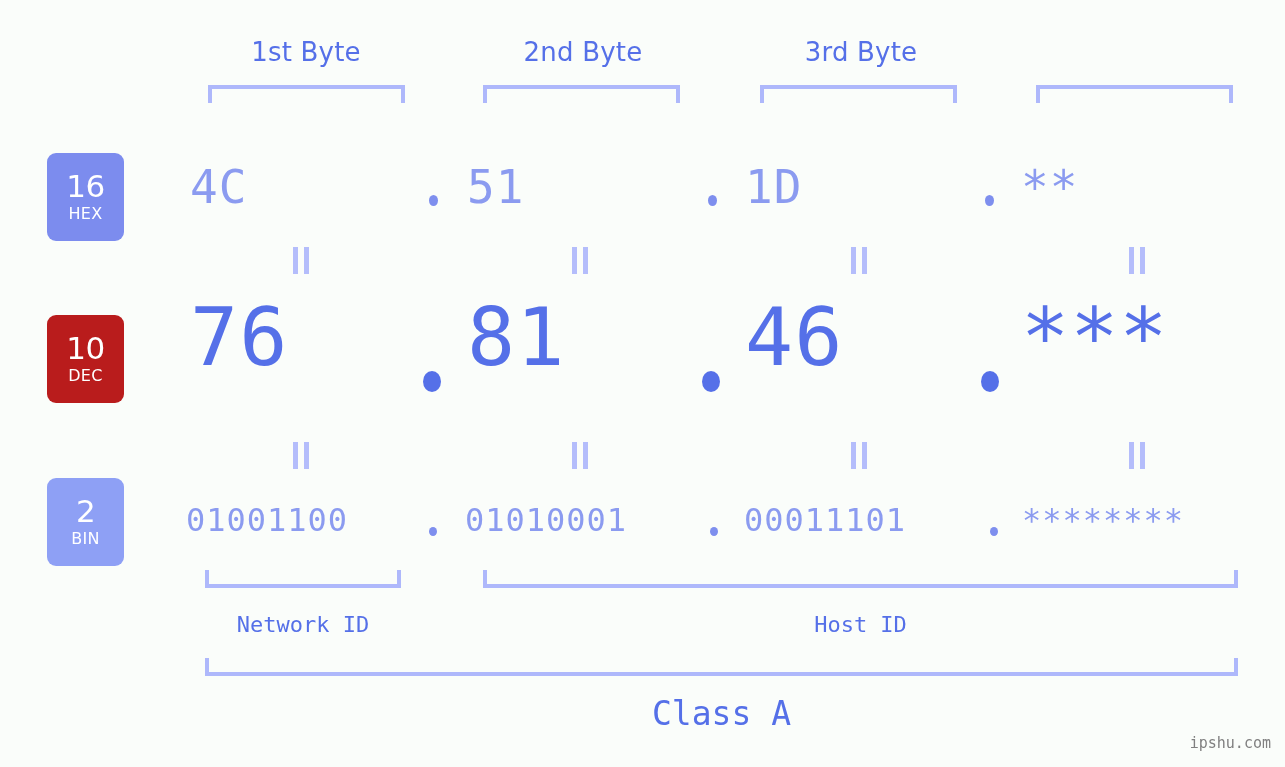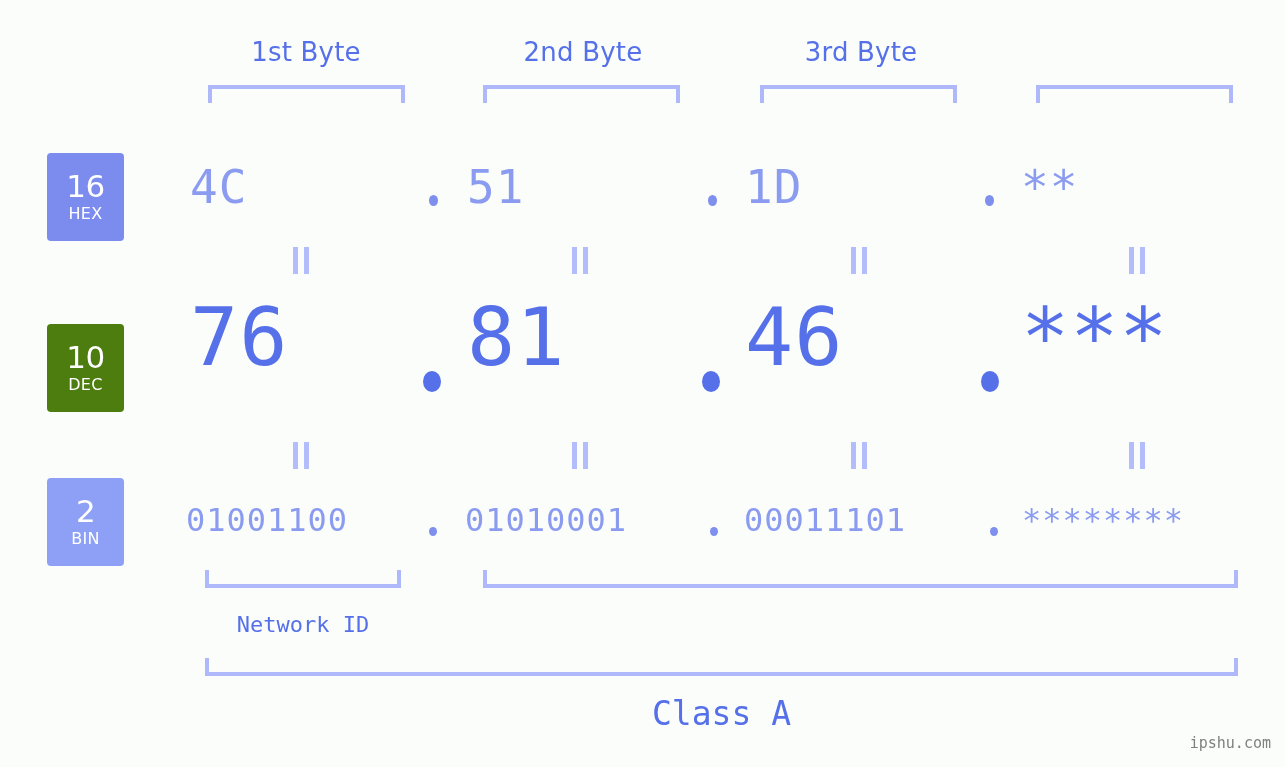--- a/index.html
+++ b/index.html
@@ -56,21 +56,21 @@
     box-sizing: border-box;
     background: transparent;
   }
 
   
   .badge {
     position: absolute;
     left: 47px;
     width: 77px;
     height: 88px;
-    border-radius: 4px;
+    border-radius: 9px;
     background: #7c8cee;
     color: #ffffff;
     display: flex;
     flex-direction: column;
     align-items: center;
     justify-content: center;
     font-family: "DejaVu Sans", sans-serif;
     box-sizing: border-box;
   }
   .badge .num {
@@ -79,21 +79,21 @@
     font-weight: 400;
     letter-spacing: -0.5px;
   }
   .badge .lbl {
     font-size: 16px;
     line-height: 23px;
     font-weight: 400;
     letter-spacing: 0.3px;
   }
   .badge.hex  { top: 153px; background: #7c8cee; }
-  .badge.dec  { top: 324px; background: #4d7c0f; }
+  .badge.dec  { top: 315px; background: #b91c1c; }
   .badge.bin  { top: 478px; background: #8ea0f5; }
 
   
   .value-cell {
     position: absolute;
     text-align: left;
     white-space: nowrap;
     font-family: "DejaVu Sans Mono", monospace;
   }
 
@@ -269,19 +269,20 @@
 
     <div class="dot bin" style="left:429px; top:527px;"></div>
     <div class="dot bin" style="left:710px; top:527px;"></div>
     <div class="dot bin" style="left:990px; top:527px;"></div>
   </div>
 
   <div class="bracket-up" style="left:205px; top:570px; width:196px;"></div>
   <div class="bracket-up" style="left:483px; top:570px; width:755px;"></div>
 
   <div class="seg-label" style="left:205px; top:612px; width:196px;">Network ID</div>
+  <div class="seg-label" style="left:483px; top:612px; width:755px;">Host ID</div>
 
   <div class="bracket-up" style="left:205px; top:658px; width:1033px;"></div>
   <div class="class-label" style="left:205px; top:694px; width:1033px;">Class A</div>
 
   <div class="watermark">ipshu.com</div>
 
 </div>
 
 </body></html>

